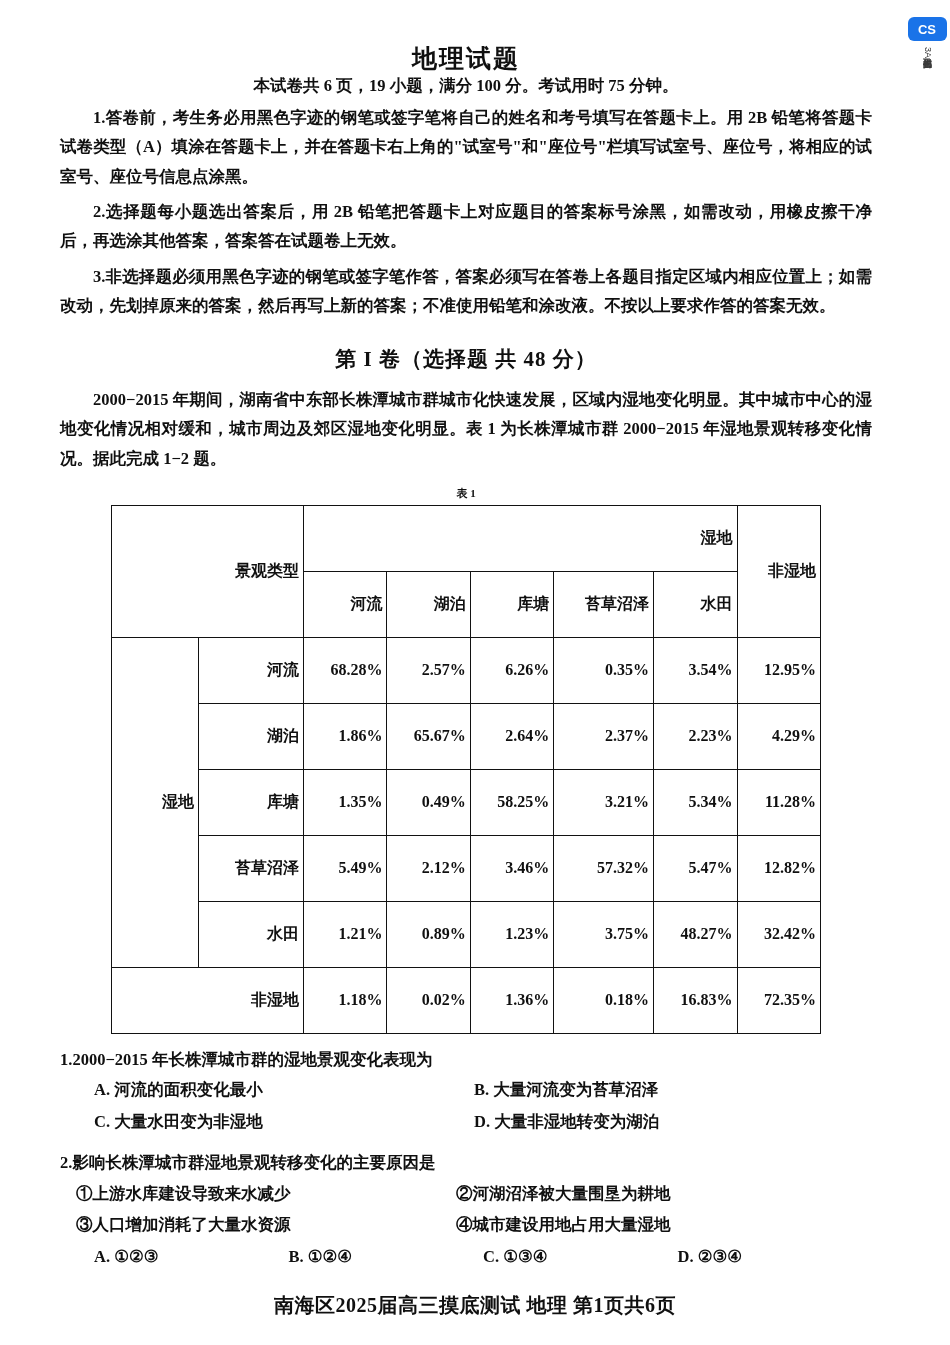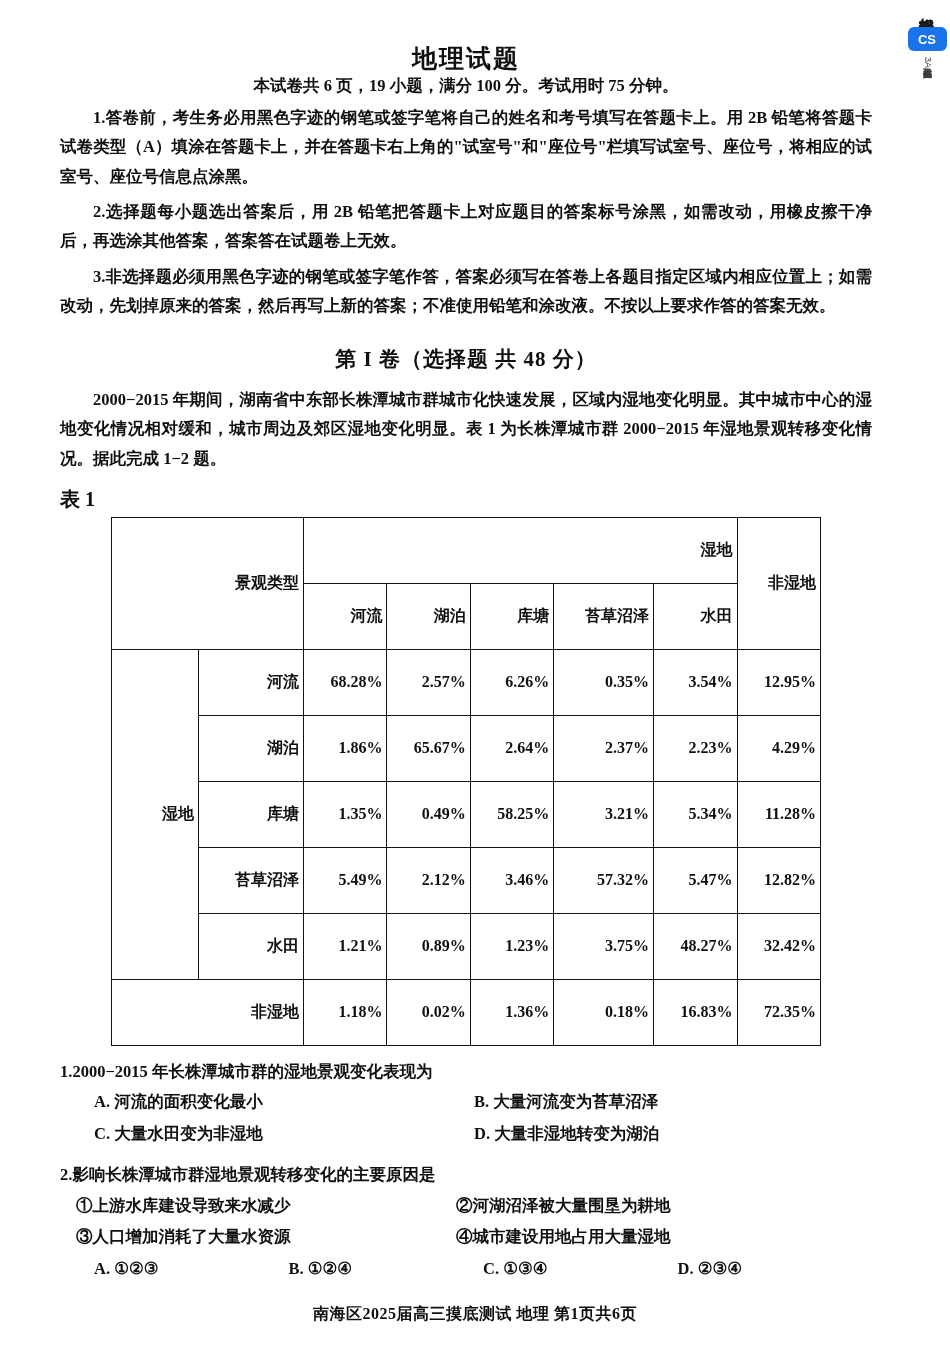--- a/index.html
+++ b/index.html
@@ -49,21 +49,21 @@
     height: 24px;
     border-radius: 6px;
     background: #1a73e8;
     color: #fff;
     font-family: "Liberation Sans", sans-serif;
     font-size: 13px;
     font-weight: bold;
     display: flex;
     align-items: center;
     justify-content: center;
-    margin-top: 12px;
+    margin-top: 2px;
   }
   .scan-sub-vert {
     writing-mode: vertical-rl;
     font-family: "Liberation Sans", sans-serif;
     font-size: 9px;
     color: #3a3a3a;
     letter-spacing: 0px;
     margin-top: 2px;
   }
 
@@ -126,22 +126,22 @@
     font-weight: bold;
     line-height: 1.8;
     text-indent: 33px;
     margin: 8px 0 0 0;
     text-align: justify;
     text-justify: inter-ideograph;
   }
 
   
   .table-caption {
-    text-align: left;
-    font-size: 20px;
+    text-align: center;
+    font-size: 11px;
     font-weight: bold;
     margin: 12px 0 4px 0;
   }
   table.data {
     border-collapse: collapse;
     margin: 0 auto;
     width: 710px;
     font-size: 16px;
     font-weight: bold;
   }
@@ -188,23 +188,23 @@
     font-size: 16.5px;
     font-weight: bold;
     line-height: 1.9;
     margin-left: 16px;
   }
 
   .footer {
     position: absolute;
     left: 0;
     right: 0;
-    bottom: 20px;
-    text-align: center;
-    font-size: 16px;
+    bottom: 26px;
+    text-align: center;
+    font-size: 20px;
     font-weight: bold;
     letter-spacing: 0.5px;
   }
 </style>
 </head>
 <body>
 
 <div class="page">
 
   <div class="scan-strip">

